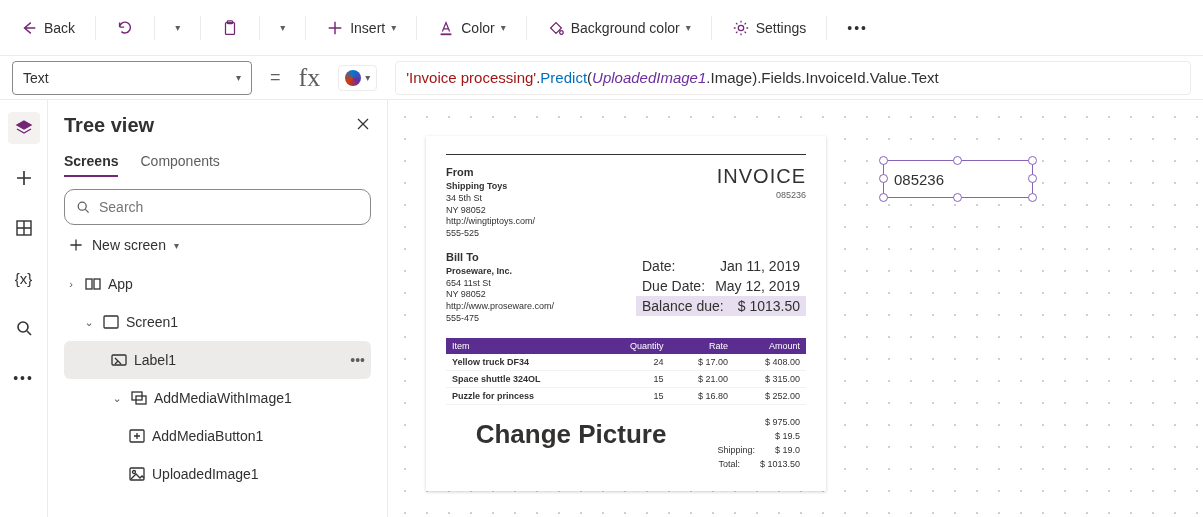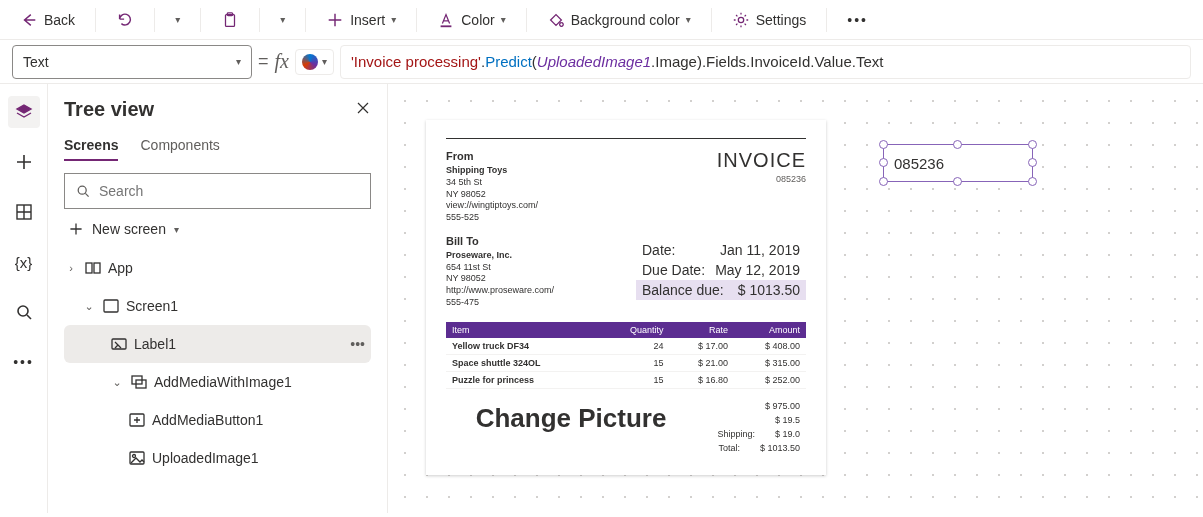--- a/index.html
+++ b/index.html
@@ -1,48 +1,48 @@
 <!DOCTYPE html>
 <html><head>
 <meta charset="utf-8">
 <style>
 * { box-sizing: border-box; margin: 0; padding: 0; font-family: "Segoe UI", -apple-system, sans-serif; }
 body { width: 1203px; height: 517px; background: #fff; overflow: hidden; font-size: 14px; color: #323130; }
 
 
-.toolbar { display:flex; align-items:center; height:40px; padding:0 12px; gap:8px; border-bottom:1px solid #edebe9; }
+.toolbar { display:flex; align-items:center; height:56px; padding:0 12px; gap:8px; border-bottom:1px solid #edebe9; }
 .tool-btn { display:flex; align-items:center; gap:6px; padding:4px 8px; border-radius:4px; cursor:pointer; }
 .tool-ico { width:18px; height:18px; display:flex; align-items:center; justify-content:center; }
 .vsep { width:1px; height:24px; background:#edebe9; margin:0 4px; }
 .chev-sm { font-size:10px; color:#605e5c; }
 
 
-.formulabar { display:flex; align-items:center; height:44px; padding:4px 12px; gap:6px; border-bottom:1px solid #edebe9; }
+.formulabar { display:flex; align-items:center; height:44px; padding:4px 12px; gap:18px; border-bottom:1px solid #edebe9; }
 .prop-select { width:240px; height:34px; border:1px solid #8a8886; border-radius:4px; padding:0 10px; display:flex; align-items:center; justify-content:space-between; background:#fff; }
 .eq { font-size:18px; color:#605e5c; }
-.fx { font-style:italic; font-family:"Times New Roman", serif; font-size:20px; color:#605e5c; }
+.fx { font-family:"Times New Roman", serif; font-size:26px; color:#605e5c; }
 .ai-chip { display:flex; align-items:center; gap:4px; padding:4px 6px; border:1px solid #edebe9; border-radius:4px; }
 .ai-dot { width:16px; height:16px; border-radius:50%; background:conic-gradient(#0078d4,#6c2ea0,#d83b01,#0078d4); }
 .formula-input { flex:1; height:34px; border:1px solid #edebe9; border-radius:4px; padding:0 10px; font-family:Consolas, monospace; font-size:15px; display:flex; align-items:center; overflow:hidden; white-space:nowrap; }
 .tk-str{color:#a31515;} .tk-fn{color:#0070c1;} .tk-var{color:#6c2ea0; font-style:italic;} .tk-plain{color:#323130;}
 
 
 .body { display:flex; height:calc(517px - 88px); }
 .rail { width:48px; border-right:1px solid #edebe9; display:flex; flex-direction:column; align-items:center; padding-top:12px; gap:18px; }
 .rail-item { width:32px; height:32px; display:flex; align-items:center; justify-content:center; border-radius:4px; cursor:pointer; }
 .rail-item.active { background:#f3f2f1; }
 .rail-ico { width:20px; height:20px; }
 
 .panel { width:340px; border-right:1px solid #edebe9; padding:14px 16px 0 16px; display:flex; flex-direction:column; }
 .panel-head { display:flex; align-items:center; justify-content:space-between; }
 .panel-title { font-size:20px; font-weight:600; }
 .tabs { display:flex; gap:22px; margin-top:10px; }
 .tab { padding:6px 0; font-size:14px; color:#605e5c; cursor:pointer; }
 .tab.active { color:#323130; font-weight:600; border-bottom:2px solid #742774; }
-.search-box { margin-top:12px; height:36px; border:1px solid #8a8886; border-radius:0; display:flex; align-items:center; gap:8px; padding:0 10px; color:#605e5c; }
+.search-box { margin-top:12px; height:36px; border:1px solid #8a8886; border-radius:10px; display:flex; align-items:center; gap:8px; padding:0 10px; color:#605e5c; }
 .new-screen { display:flex; align-items:center; gap:8px; padding:12px 4px; cursor:pointer; }
 .tree { flex:1; overflow:auto; }
 .node { display:flex; align-items:center; gap:6px; height:38px; padding:0 6px; border-radius:6px; cursor:pointer; }
 .node.selected { background:#edebe9; }
 .node .more { margin-left:auto; color:#605e5c; opacity:0; }
 .node.selected .more { opacity:1; }
 .caret { width:14px; text-align:center; color:#605e5c; font-size:11px; }
 .node-ico { width:18px; height:18px; display:flex; align-items:center; justify-content:center; }
 .lvl0{padding-left:0;} .lvl1{padding-left:18px;} .lvl2{padding-left:46px;} .lvl3{padding-left:64px;}
 
@@ -302,21 +302,21 @@
 
   <div class="canvas">
     <div class="invoice">
       <hr class="inv-hr">
       <div class="inv-head">
         <div class="inv-from">
           <b>From</b>
           <div style="font-weight:600">Shipping Toys</div>
           <div>34 5th St</div>
           <div>NY 98052</div>
-          <div>view://wingtiptoys.com/</div>
+          <div>http://wingtiptoys.com/</div>
           <div>555-525</div>
         </div>
         <div>
           <div class="inv-title">INVOICE</div>
           <div class="inv-sub">085236</div>
         </div>
       </div>
       <div class="inv-mid">
         <div class="inv-bill">
           <b>Bill To</b>

